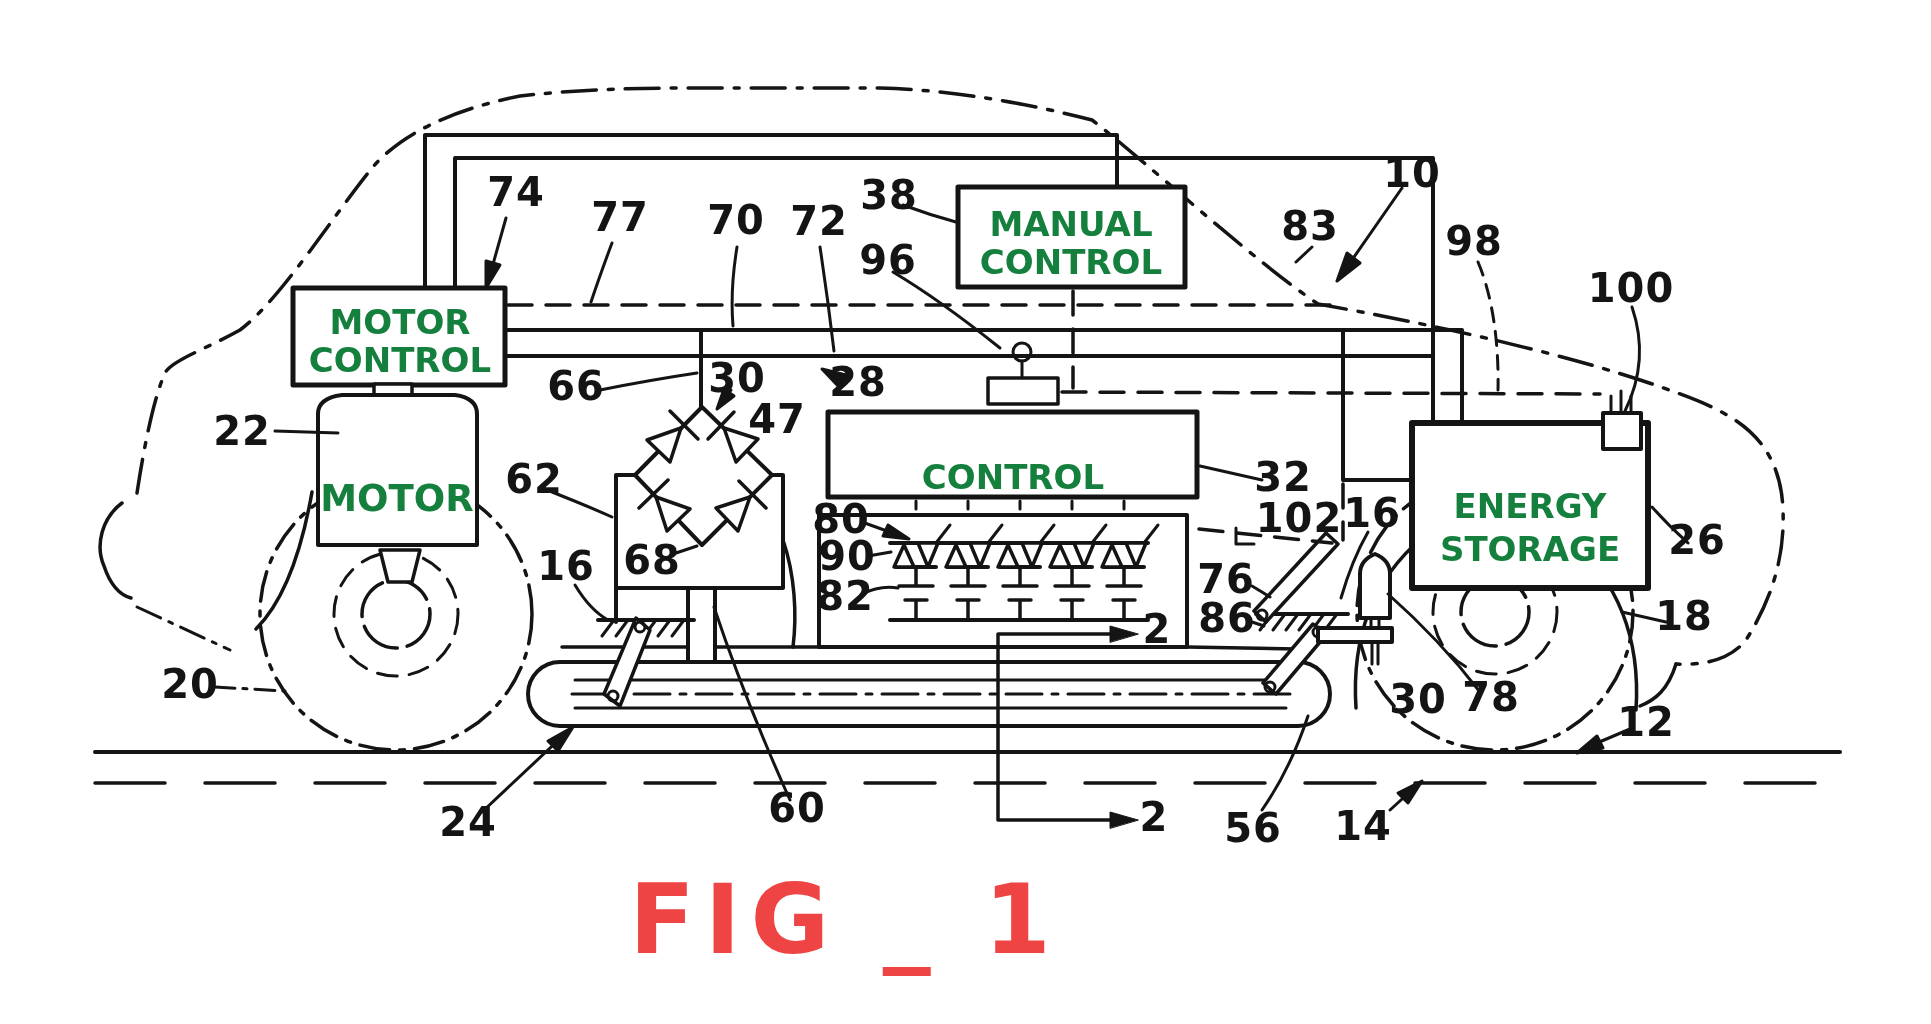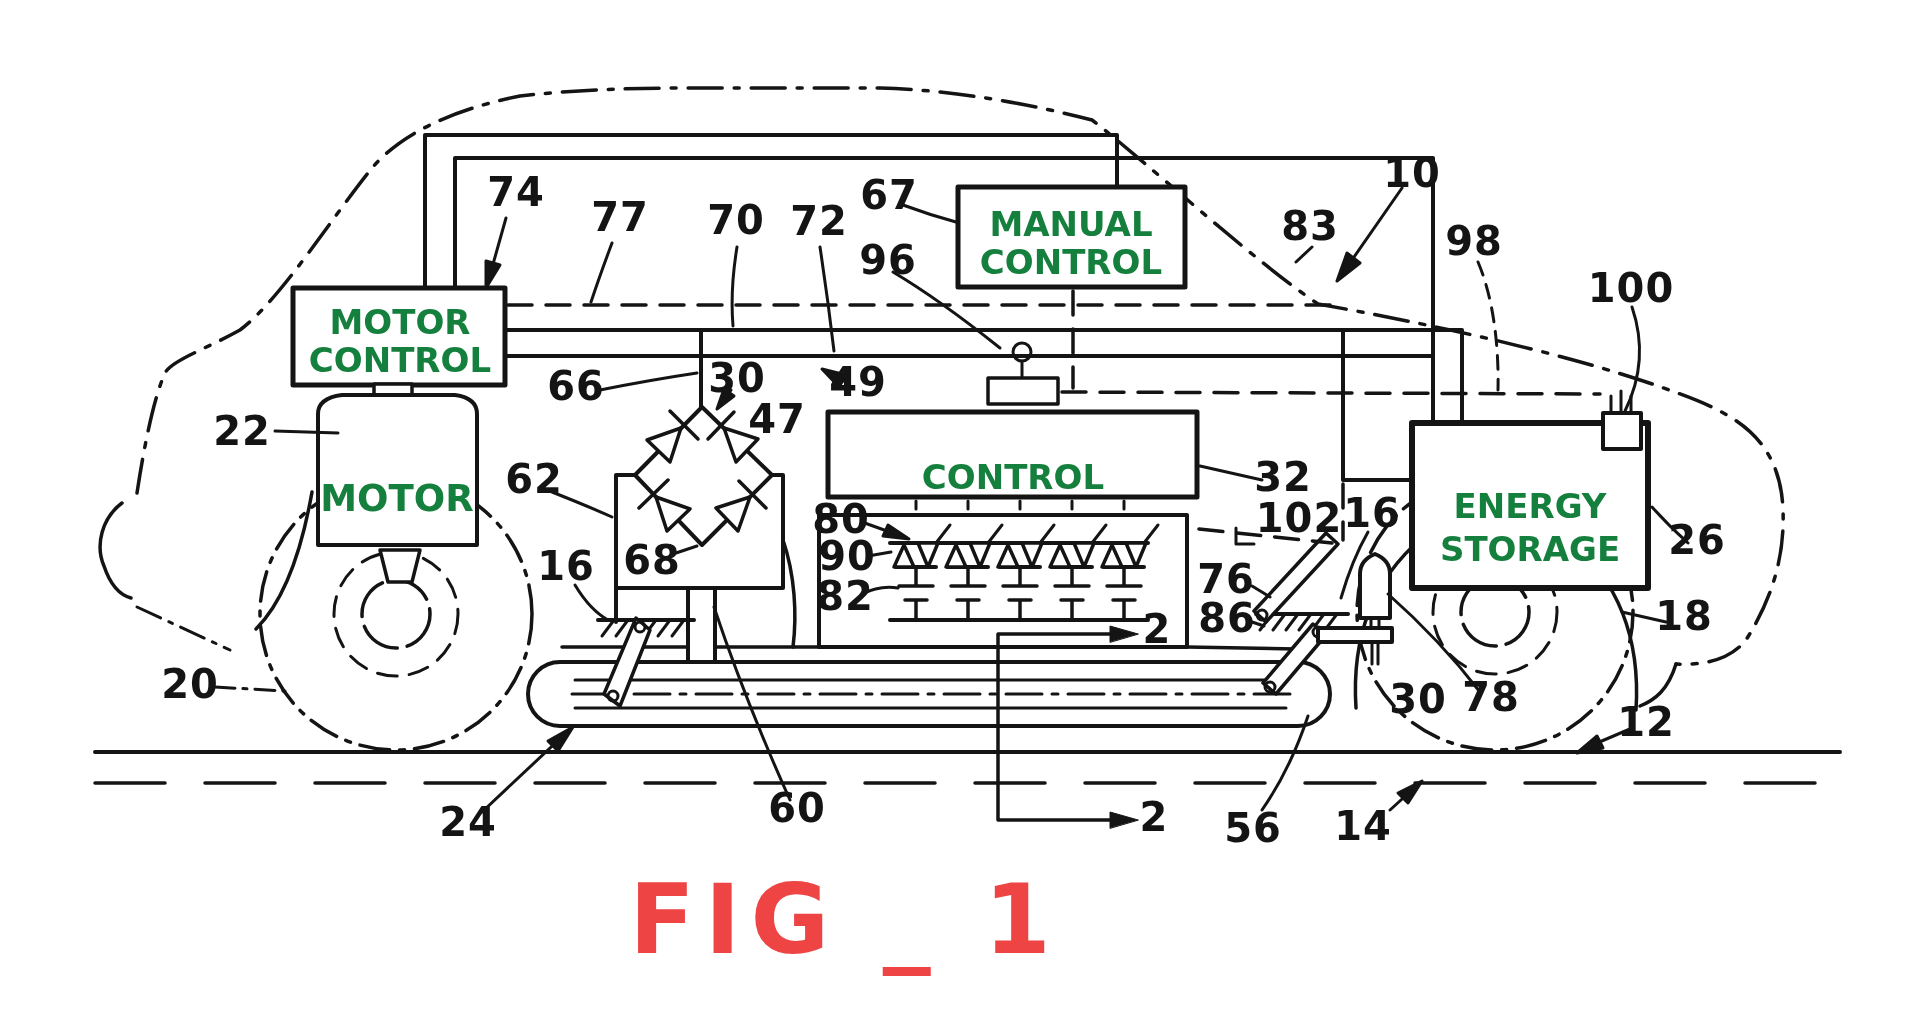--- a/index.html
+++ b/index.html
@@ -252,40 +252,40 @@
   <div class="lbl" style="left:1412px;top:173px">10</div>
   <div class="lbl" style="left:1646px;top:722px">12</div>
   <div class="lbl" style="left:1363px;top:826px">14</div>
   <div class="lbl" style="left:566px;top:566px">16</div>
   <div class="lbl" style="left:1372px;top:513px">16</div>
   <div class="lbl" style="left:1684px;top:616px">18</div>
   <div class="lbl" style="left:190px;top:684px">20</div>
   <div class="lbl" style="left:242px;top:431px">22</div>
   <div class="lbl" style="left:468px;top:822px">24</div>
   <div class="lbl" style="left:1697px;top:540px">26</div>
-  <div class="lbl" style="left:858px;top:382px">49</div>
+  <div class="lbl" style="left:858px;top:382px">28</div>
   <div class="lbl" style="left:1418px;top:699px">30</div>
   <div class="lbl" style="left:1283px;top:477px">32</div>
   <div class="lbl" style="left:1253px;top:828px">56</div>
   <div class="lbl" style="left:797px;top:808px">60</div>
   <div class="lbl" style="left:534px;top:479px">62</div>
   <div class="lbl" style="left:737px;top:378px">30</div>
   <div class="lbl" style="left:576px;top:386px">66</div>
   <div class="lbl" style="left:652px;top:560px">68</div>
   <div class="lbl" style="left:736px;top:220px">70</div>
   <div class="lbl" style="left:819px;top:221px">72</div>
   <div class="lbl" style="left:516px;top:192px">74</div>
   <div class="lbl" style="left:1226px;top:579px">76</div>
   <div class="lbl" style="left:620px;top:217px">77</div>
   <div class="lbl" style="left:1491px;top:697px">78</div>
   <div class="lbl" style="left:841px;top:519px">80</div>
   <div class="lbl" style="left:845px;top:596px">82</div>
   <div class="lbl" style="left:777px;top:419px">47</div>
   <div class="lbl" style="left:1227px;top:618px">86</div>
-  <div class="lbl" style="left:889px;top:195px">67</div>
+  <div class="lbl" style="left:889px;top:195px">38</div>
   <div class="lbl" style="left:847px;top:556px">90</div>
   <div class="lbl" style="left:1310px;top:226px">83</div>
   <div class="lbl" style="left:888px;top:260px">96</div>
   <div class="lbl" style="left:1474px;top:241px">98</div>
   <div class="lbl" style="left:1631px;top:288px">100</div>
   <div class="lbl" style="left:1299px;top:518px">102</div>
   <div class="lbl" style="left:1157px;top:629px">2</div>
   <div class="lbl" style="left:1154px;top:817px">2</div>
 
   <div class="caption" style="left:845px;top:920px">FIG _ 1</div>

